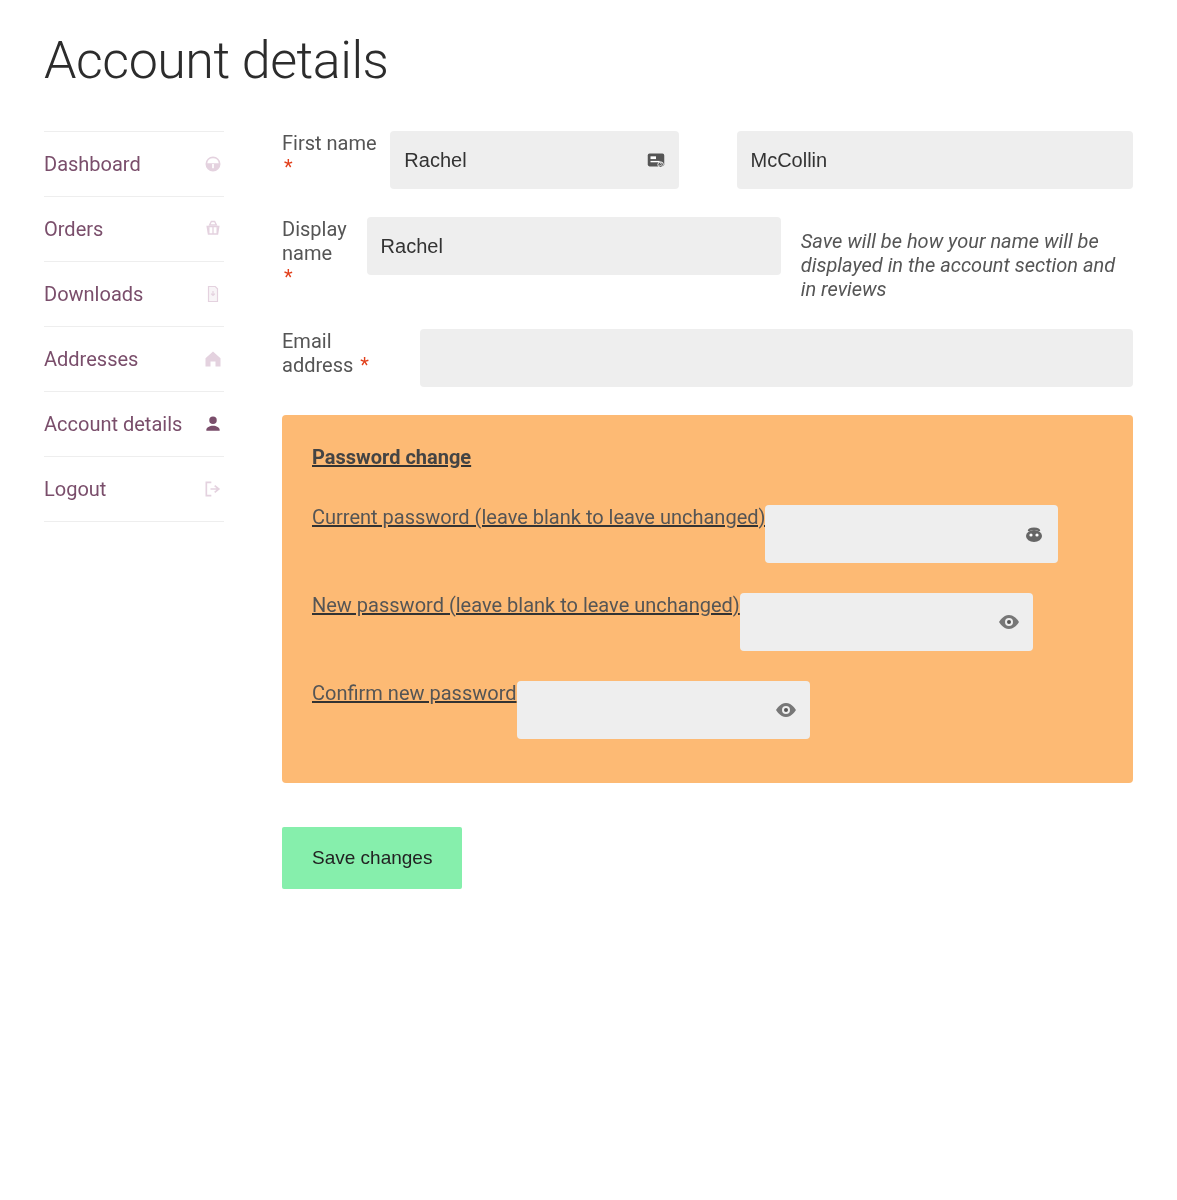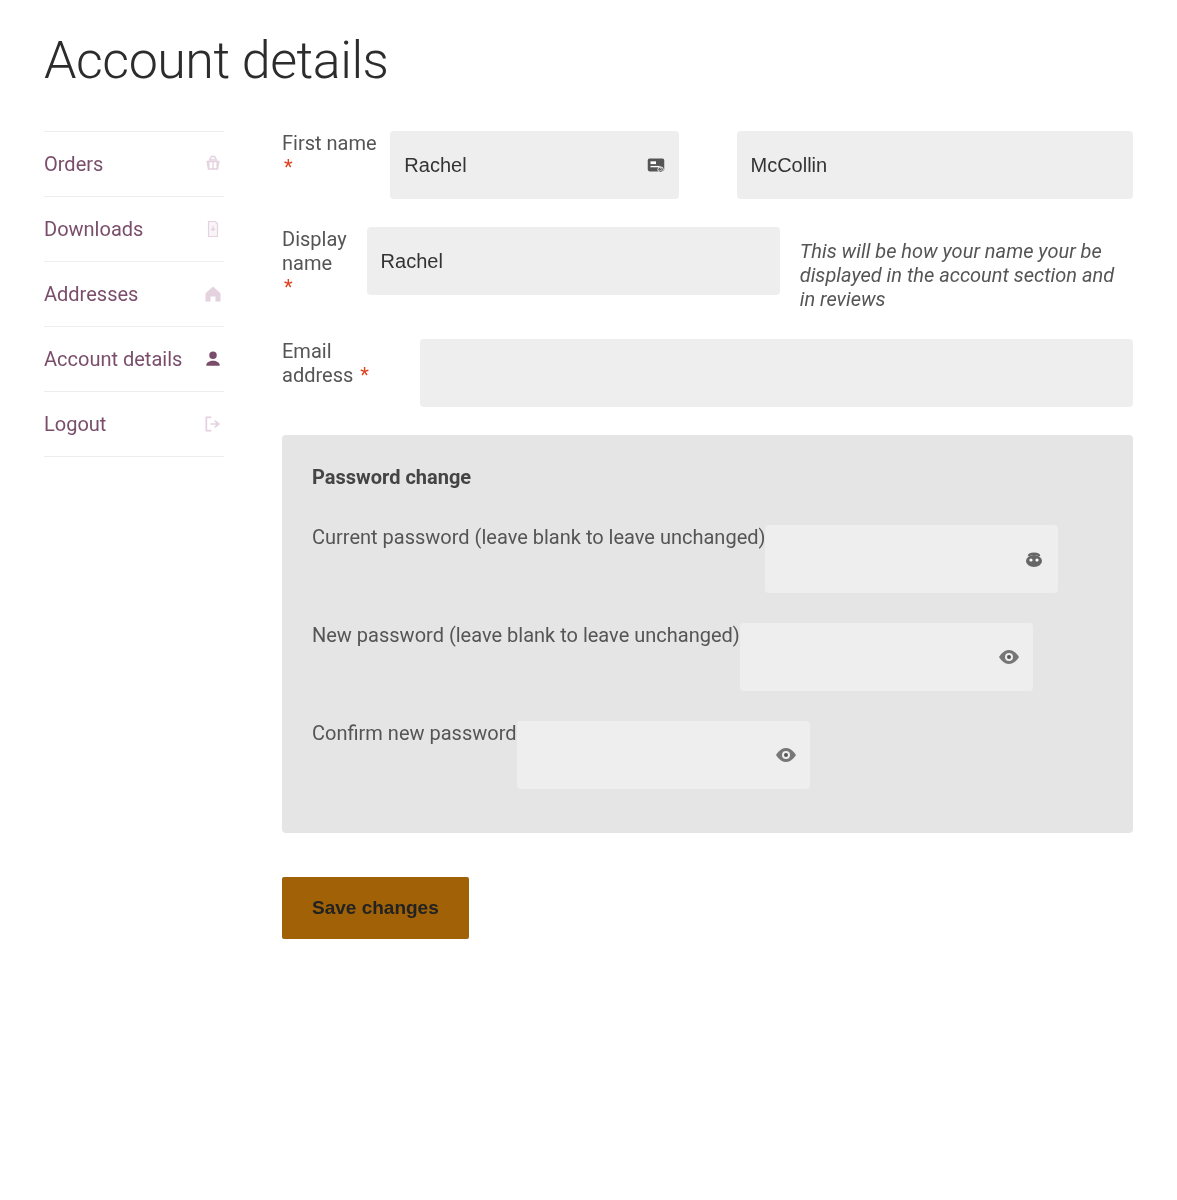--- a/index.html
+++ b/index.html
@@ -72,21 +72,21 @@
   .field-label {
     font-size: 20px;
     color: #555;
     margin-bottom: 8px;
   }
   .required-star { color: #e2401c; margin-left: 2px; }
   .text-input {
     background: #eeeeee;
     border: none;
     border-radius: 4px;
-    height: 68px;
+    height: 58px;
     font-size: 20px;
     padding: 0 14px;
     color: #333;
     width: 100%;
   }
   .input-wrap { position: relative; }
   .input-adorn {
     position: absolute;
     right: 12px;
     top: 50%;
@@ -96,56 +96,65 @@
     display: inline-flex;
   }
   .help-text {
     margin-top: 12px;
     font-style: italic;
     color: #555;
     font-size: 20px;
   }
   .single-field { margin-bottom: 28px; gap: 20px; }
   .password-panel {
-    background: #e5e5e5;
+    background: #fdba74;
     border-radius: 4px;
     padding: 30px 30px 44px 30px;
     margin-top: 18px;
     margin-bottom: 44px;
+    text-decoration: underline;
   }
   .panel-legend {
     font-weight: 700;
     color: #444;
     font-size: 20px;
     margin-bottom: 36px;
   }
   .pw-field {
     margin-bottom: 30px;
   }
   .pw-field:last-child { margin-bottom: 0; }
   .save-btn {
-    background: #a16207;
+    background: #86efac;
     border: none;
     padding: 20px 30px;
     font-size: 19px;
-    font-weight: 700;
+    font-weight: 400;
     color: #222;
     cursor: pointer;
     border-radius: 2px;
   }
 </style>
 </head>
 <body>
 
 <h1 class="page-title">Account details</h1>
 
 <div class="layout">
 
   <nav class="sidebar">
 
+    <div class="sidebar-item">
+      <span class="label">Dashboard</span>
+      <span class="icon">
+        <svg viewBox="0 0 24 24" width="20" height="20">
+            <path d="M12 3a9 9 0 1 0 9 9 9 9 0 0 0-9-9zm0 2a7 7 0 0 1 6.9 6H5.1A7 7 0 0 1 12 5zm-1 7h2v5h-2z"></path>
+          </svg>
+      </span>
+    </div>
 
     <div class="sidebar-item">
       <span class="label">Orders</span>
       <span class="icon">
         <svg viewBox="0 0 24 24" width="20" height="20">
             <path d="M5 9h14l-1.5 9h-11L5 9zm3-2 2-4h4l2 4h-8zM7 9v9m5-9v9m5-9v9" stroke="currentColor" stroke-width="1.6" fill="none"></path>
           </svg>
       </span>
     </div>
 
@@ -212,21 +221,21 @@
         <input class="text-input" type="text" value="McCollin" style="">
       </div>
     </div>
 
     <div class="single-field field">
       <label class="field-label">
         <span>Display name</span>
         <span class="required-star">*</span>
       </label>
       <input class="text-input" type="text" value="Rachel" style="">
-      <div class="help-text">This will be how your name your be displayed in the account section and in reviews</div>
+      <div class="help-text">Save will be how your name will be displayed in the account section and in reviews</div>
     </div>
 
     <div class="single-field field">
       <label class="field-label">
         <span>Email address</span>
         <span class="required-star">*</span>
       </label>
       <input class="text-input" type="email" value="" style="">
     </div>
 

